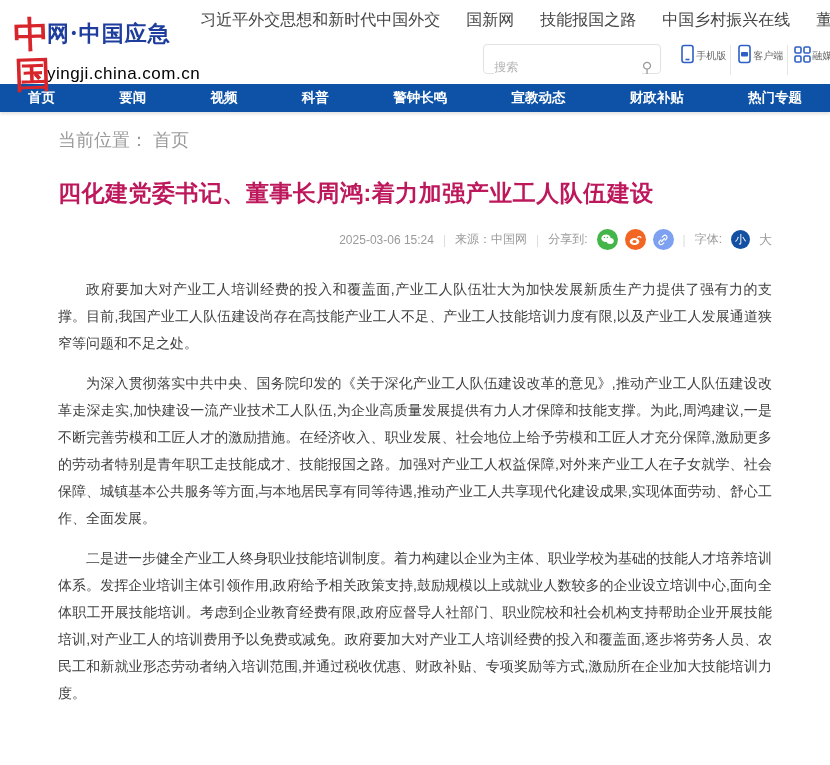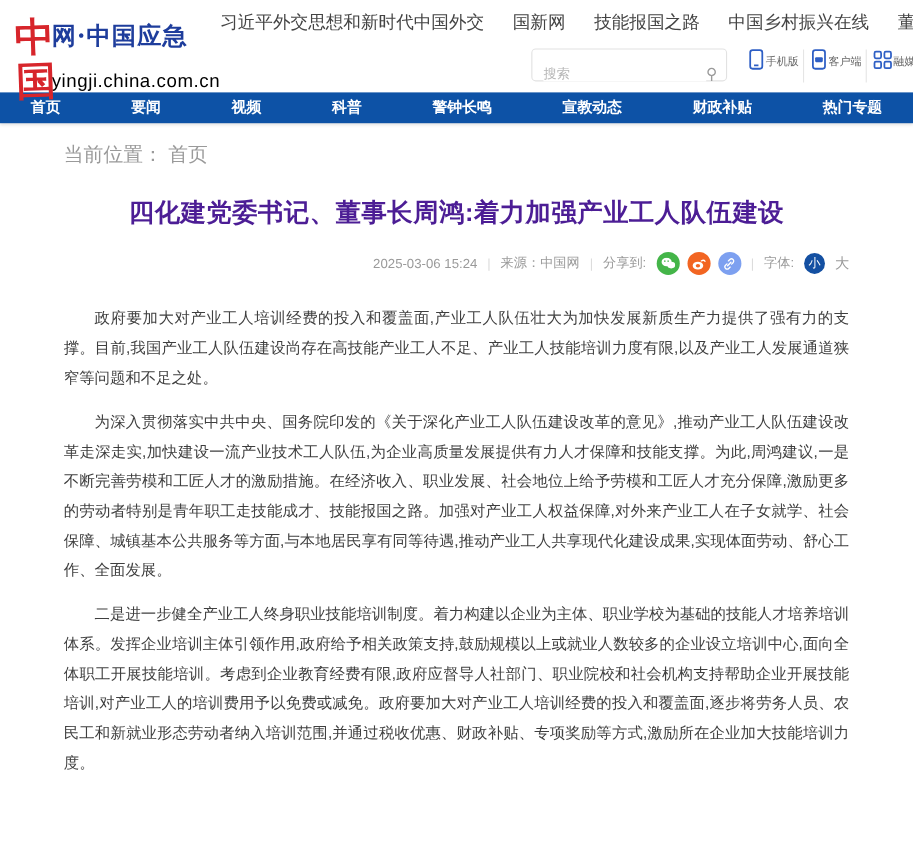--- a/index.html
+++ b/index.html
@@ -36,21 +36,21 @@
   .nav { width:830px; height:28px; background:#0d52a6; display:flex; align-items:center;
     justify-content:space-between; padding:0 28px; box-shadow:0 2px 3px rgba(0,0,0,.12); }
   .nav a { color:#fff; font-size:13.5px; font-weight:bold; text-decoration:none; cursor:pointer; white-space:nowrap; }
 
   
   .breadcrumb { margin:16px 0 0 58px; font-size:18px; color:#9a9a9a; }
   .breadcrumb .crumb-link { color:#9a9a9a; cursor:pointer; }
 
   
   .article { width:714px; margin:0 auto; }
-  .article-title { text-align:center; font-size:23px; font-weight:bold; color:#4c1d95;
+  .article-title { font-size:23px; font-weight:bold; color:#be185d;
     margin-top:26px; letter-spacing:.5px; }
   .meta { display:flex; align-items:center; justify-content:flex-end; margin-top:20px;
     font-size:12px; color:#9a9a9a; gap:9px; }
   .meta .sep { color:#dcdcdc; }
   .share-icons { display:flex; align-items:center; gap:7px; }
   .sicon { width:21px; height:21px; border-radius:50%; display:flex; align-items:center;
     justify-content:center; cursor:pointer; }
   .sicon svg { display:block; }
   .si-wechat { background:#44b549; }
   .si-weibo  { background:#f26522; }

